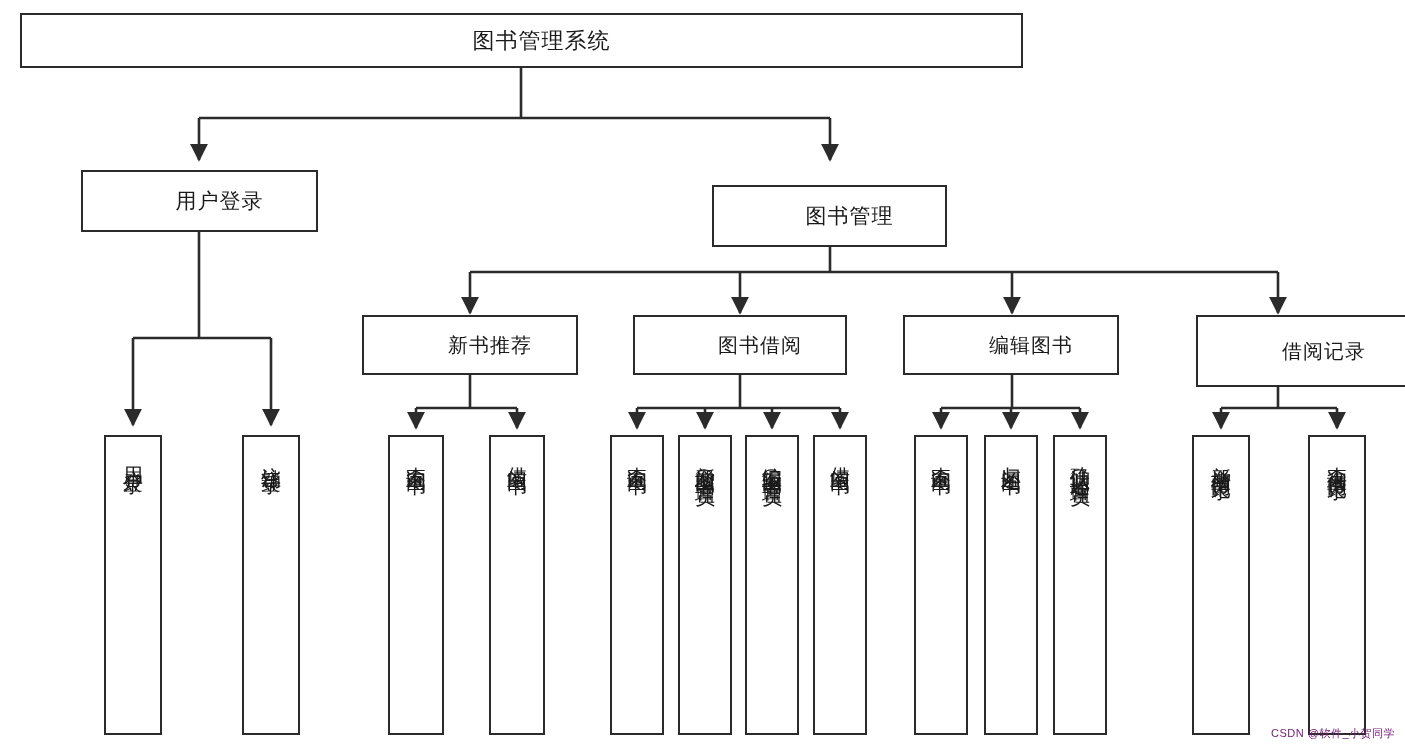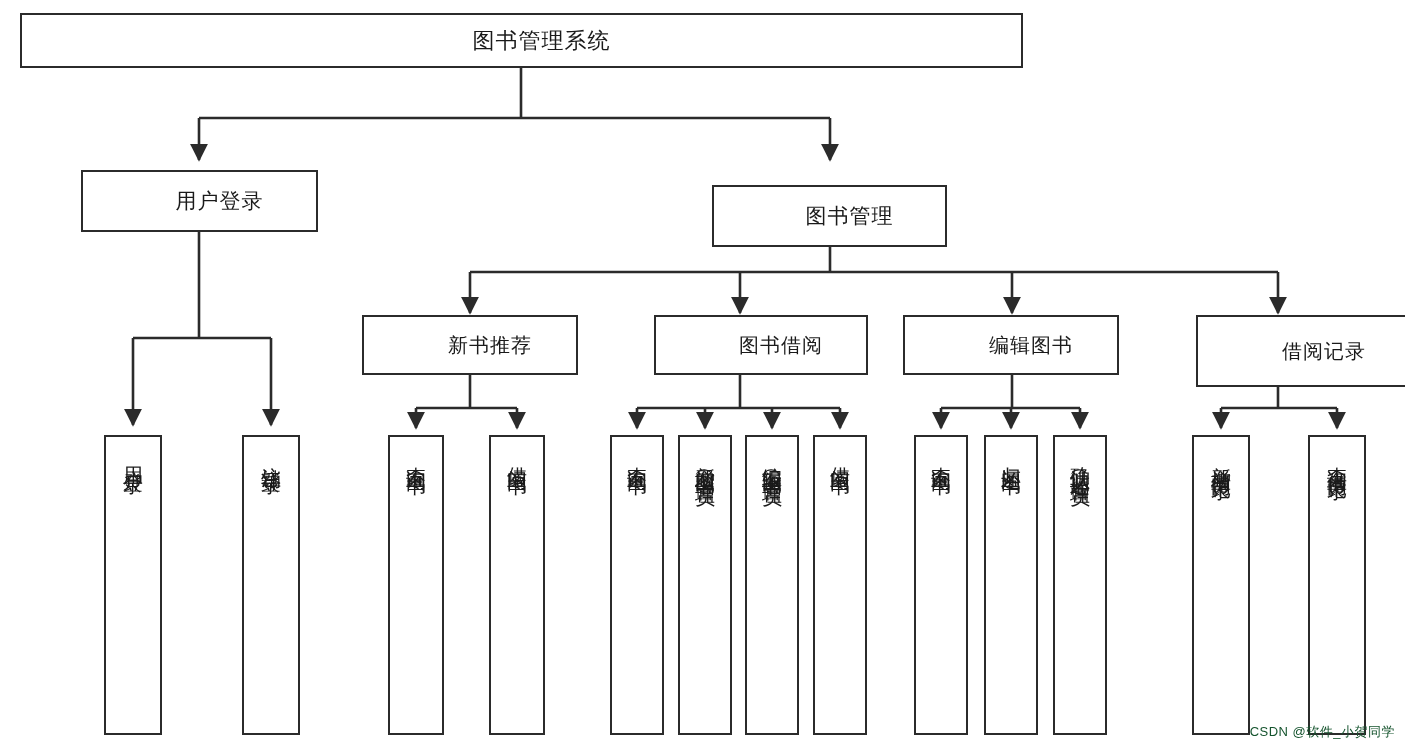--- a/index.html
+++ b/index.html
@@ -59,22 +59,22 @@
     white-space: nowrap;
   }
   .hlabel {
     white-space: nowrap;
     letter-spacing: 1px;
   }
   #watermark {
     position: absolute;
     right: 10px;
     bottom: 6px;
-    font-size: 13px;
-    color: #14532d;
+    font-size: 11px;
+    color: #701a75;
     letter-spacing: 0.5px;
     white-space: nowrap;
     z-index: 5;
     pointer-events: none;
   }
 </style>
 </head>
 <body>
 
 <div id="canvas">
@@ -138,21 +138,21 @@
   </div>
 
   <div class="node-box level2" style="left:712px; top:170px; width:235px; height:62px;margin-top:15px;">
     <span class="hlabel">图书管理</span>
   </div>
 
   <div class="node-box level3" style="left:362px; top:315px; width:216px; height:60px;justify-content:center;">
     <span class="hlabel">新书推荐</span>
   </div>
 
-  <div class="node-box level3" style="left:633px; top:315px; width:214px; height:60px;margin-left:21px;">
+  <div class="node-box level3" style="left:633px; top:315px; width:214px; height:60px;">
     <span class="hlabel">图书借阅</span>
   </div>
 
   <div class="node-box level3" style="left:903px; top:315px; width:216px; height:60px;">
     <span class="hlabel">编辑图书</span>
   </div>
 
   <div class="node-box level3" style="left:1196px; top:315px; width:216px; height:72px;">
     <span class="hlabel">借阅记录</span>
   </div>

